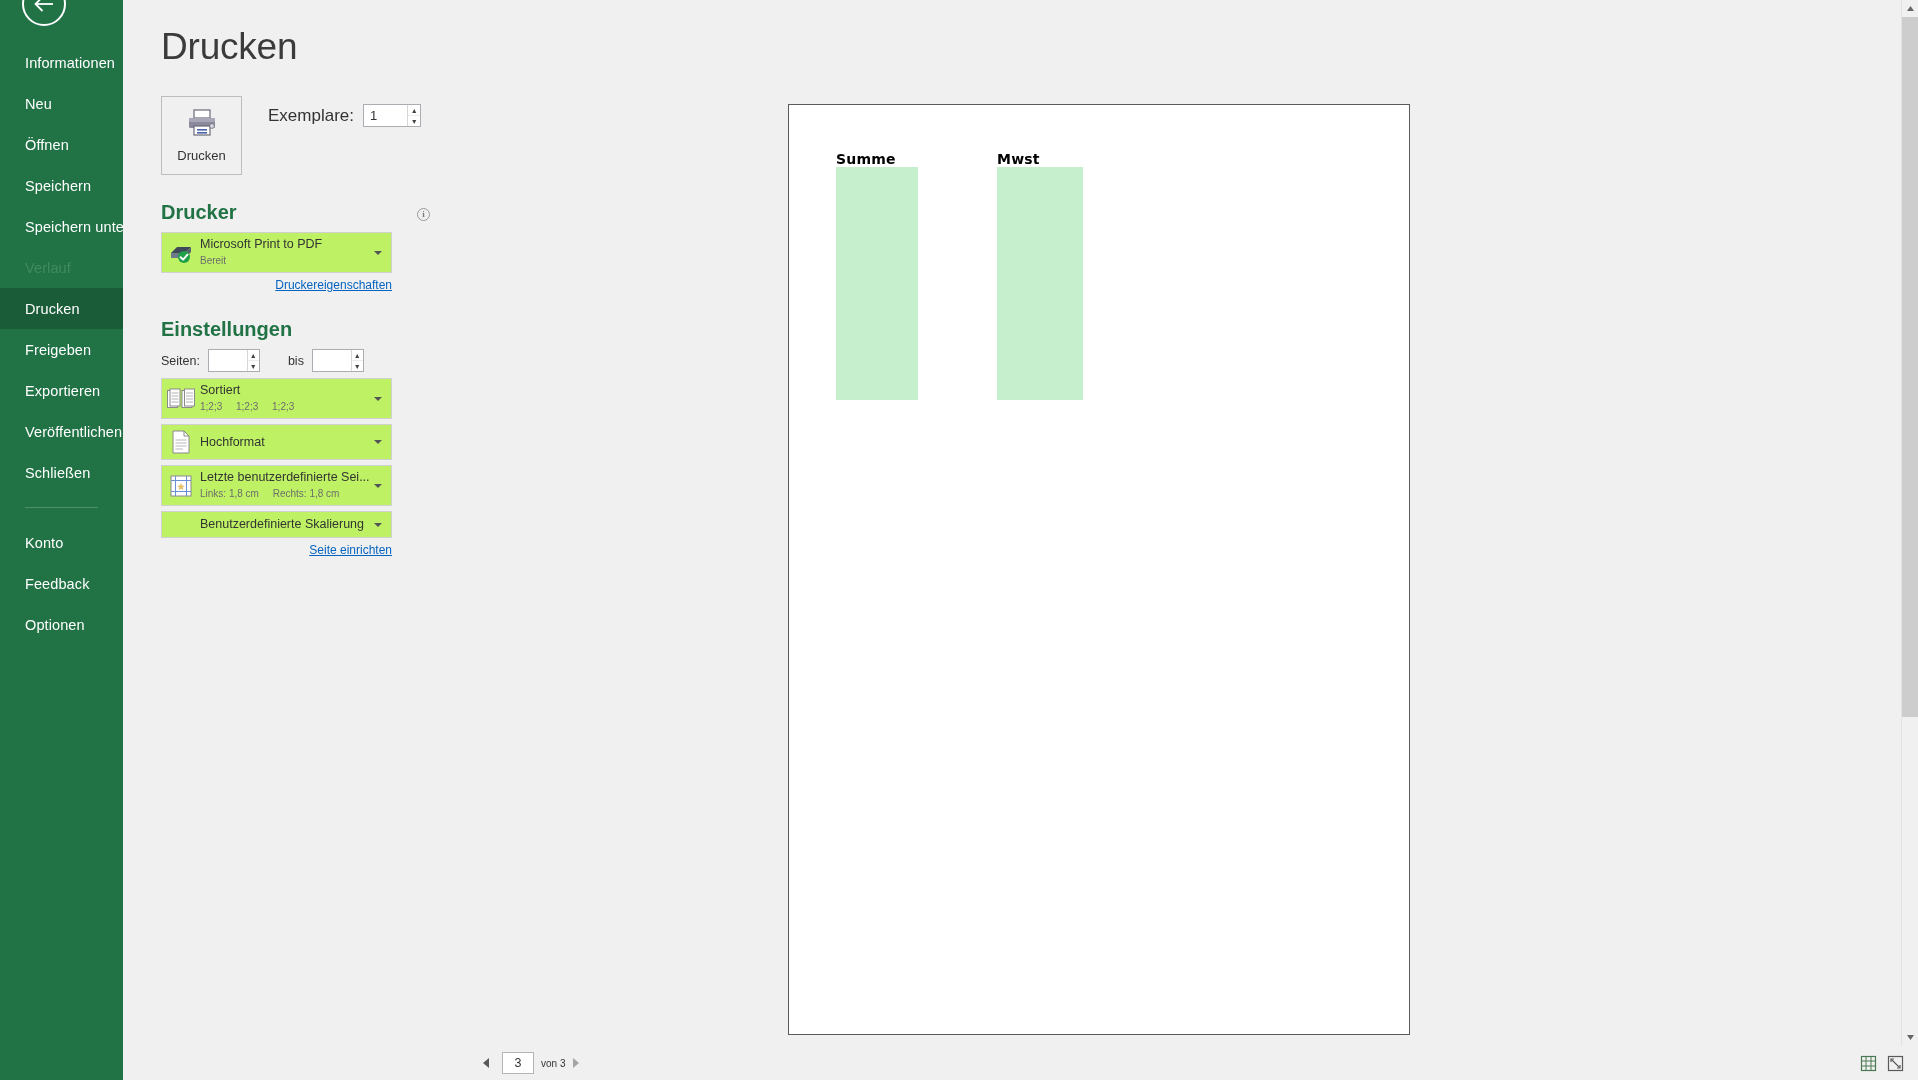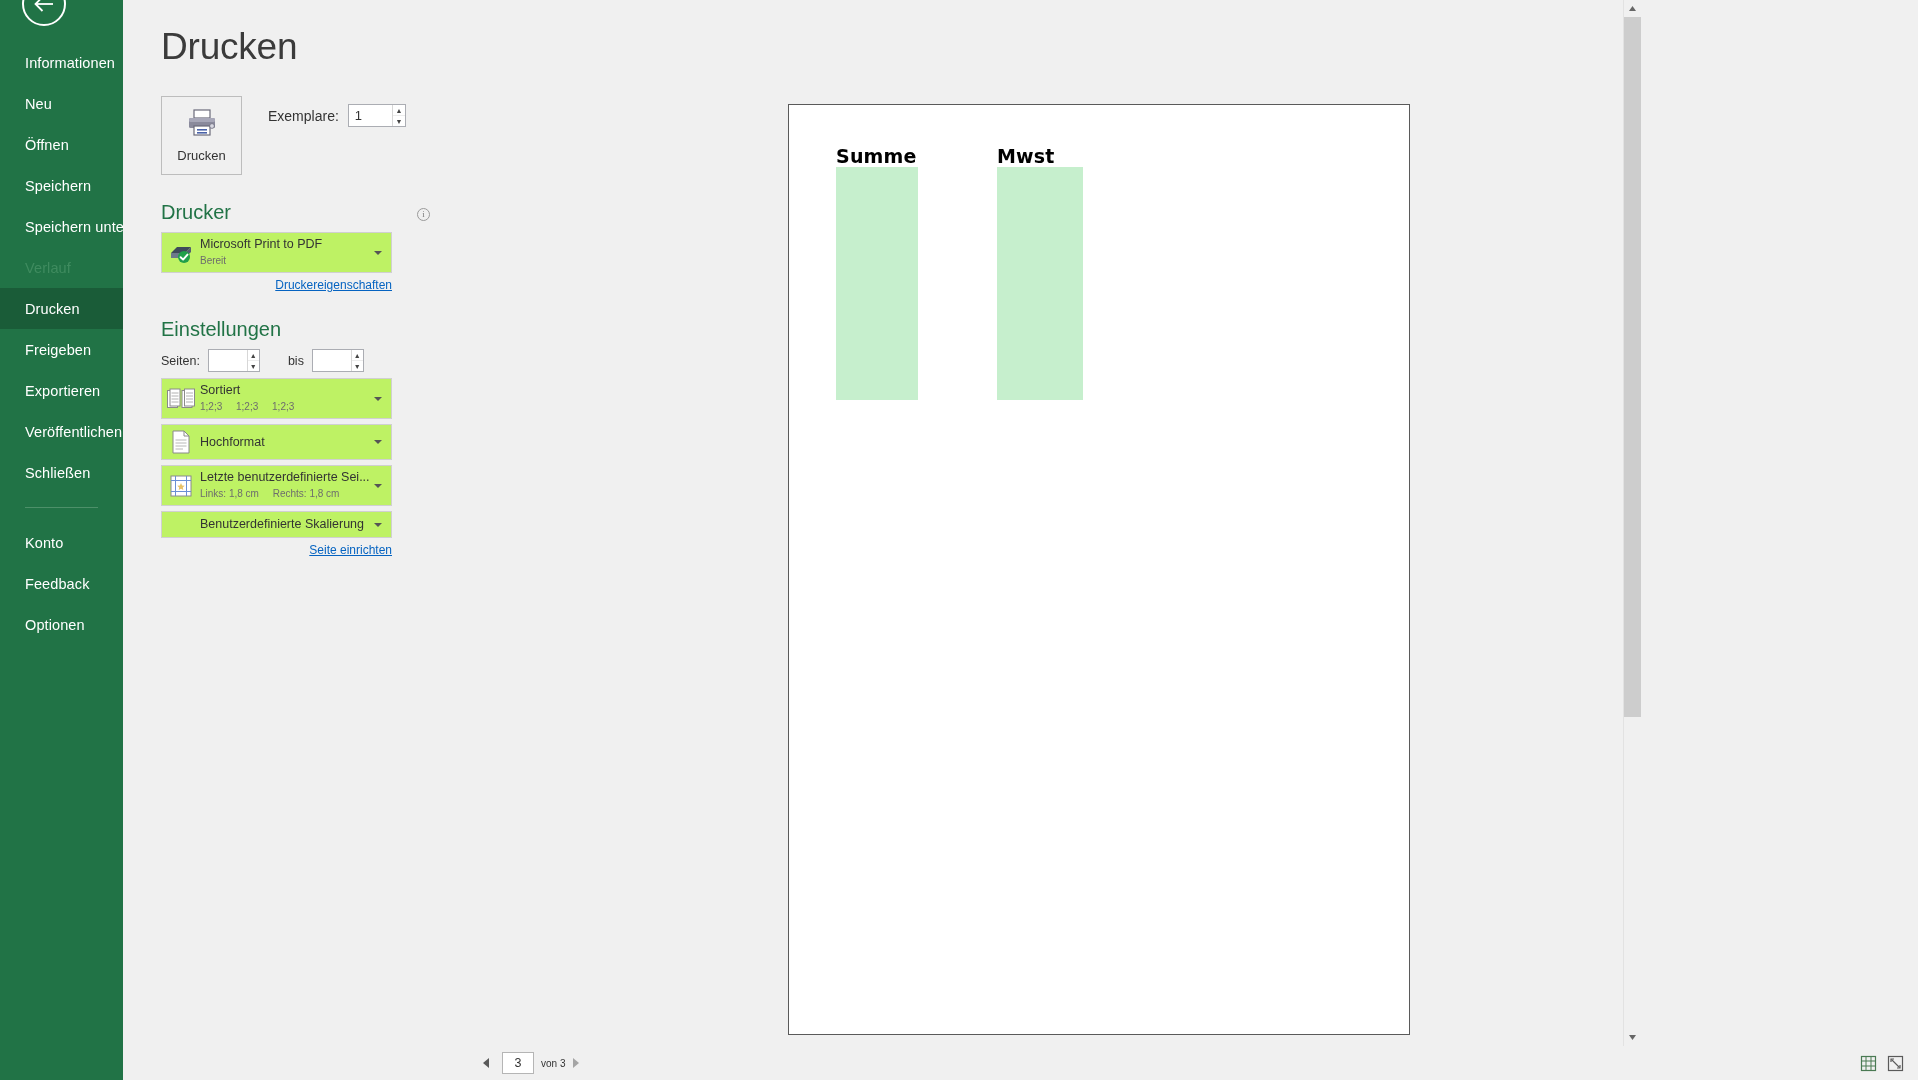--- a/index.html
+++ b/index.html
@@ -3,21 +3,21 @@
 <meta charset="utf-8">
 <style>
   * { box-sizing: border-box; }
   html, body {
     margin: 0; padding: 0;
     width: 1918px; height: 1080px;
     overflow: hidden;
     font-family: "Liberation Sans", sans-serif;
     background: #f0f0f0;
   }
-  .app { position: relative; width: 1640px; height: 1080px; display: flex; border-radius: 6px; }
+  .app { position: relative; width: 1918px; height: 1080px; display: flex; border-radius: 6px; }
 
   
   .sidebar {
     width: 123px; height: 1080px;
     background: #217346;
     flex: 0 0 123px;
     position: relative;
   }
   .back-btn {
     position: absolute;
@@ -67,21 +67,21 @@
   .print-btn {
     width: 81px; height: 79px;
     background: #f0f0f0;
     border: 1px solid #bdbdbd;
     display: flex; flex-direction: column;
     align-items: center; justify-content: center;
     cursor: pointer;
   }
   .print-btn .lbl { font-size: 13px; color: #333; margin-top: 6px; }
   .copies-wrap { margin-left: 26px; display: flex; align-items: center; margin-top: 8px; }
-  .copies-lbl { font-size: 14px; color: #333; margin-right: 9px; }
+  .copies-lbl { font-size: 17px; color: #333; margin-right: 9px; }
   .spin {
     display: flex; align-items: stretch;
     border: 1px solid #abadb3;
     background: #fff;
     height: 23px; width: 58px;
   }
   .spin input {
     border: 0; outline: 0; width: 100%;
     font-size: 13px; padding-left: 6px;
     font-family: "Liberation Sans", sans-serif;
@@ -92,21 +92,21 @@
     display: flex; flex-direction: column;
     background: #fff;
   }
   .spin-btns div {
     flex: 1; display: flex; align-items: center; justify-content: center;
     cursor: pointer; font-size: 7px; color: #444; line-height: 1;
   }
   .spin-btns div:first-child { border-bottom: 1px solid #ececec; }
 
   .section-head {
-    font-size: 20px; color: #217346; font-weight: 400;
+    font-size: 20px; color: #217346; font-weight: 700;
     margin: 26px 0 8px 0; position: relative;
   }
   .info-icon {
     position: absolute; right: 8px; top: 7px;
     width: 13px; height: 13px; border-radius: 50%;
     border: 1px solid #9a9a9a; color: #7a7a7a;
     font-size: 9px; line-height: 11px; text-align: center;
     cursor: pointer; font-family: "Liberation Serif", serif;
   }
 
@@ -154,21 +154,21 @@
   }
   .paper {
     position: absolute;
     left: 350px; top: 104px;
     width: 622px; height: 931px;
     background: #ffffff;
     border: 1px solid #5a5a5a;
   }
   .chart-area { position: relative; width: 100%; height: 100%; }
   .bar-label {
-    position: absolute; font-size: 19px;
+    position: absolute; font-size: 14px;
     color: #000; font-weight: bold;
     font-family: "DejaVu Sans", sans-serif;
     letter-spacing: .2px;
   }
   .bar {
     position: absolute;
     background: #c6efcd;
   }
 
   

